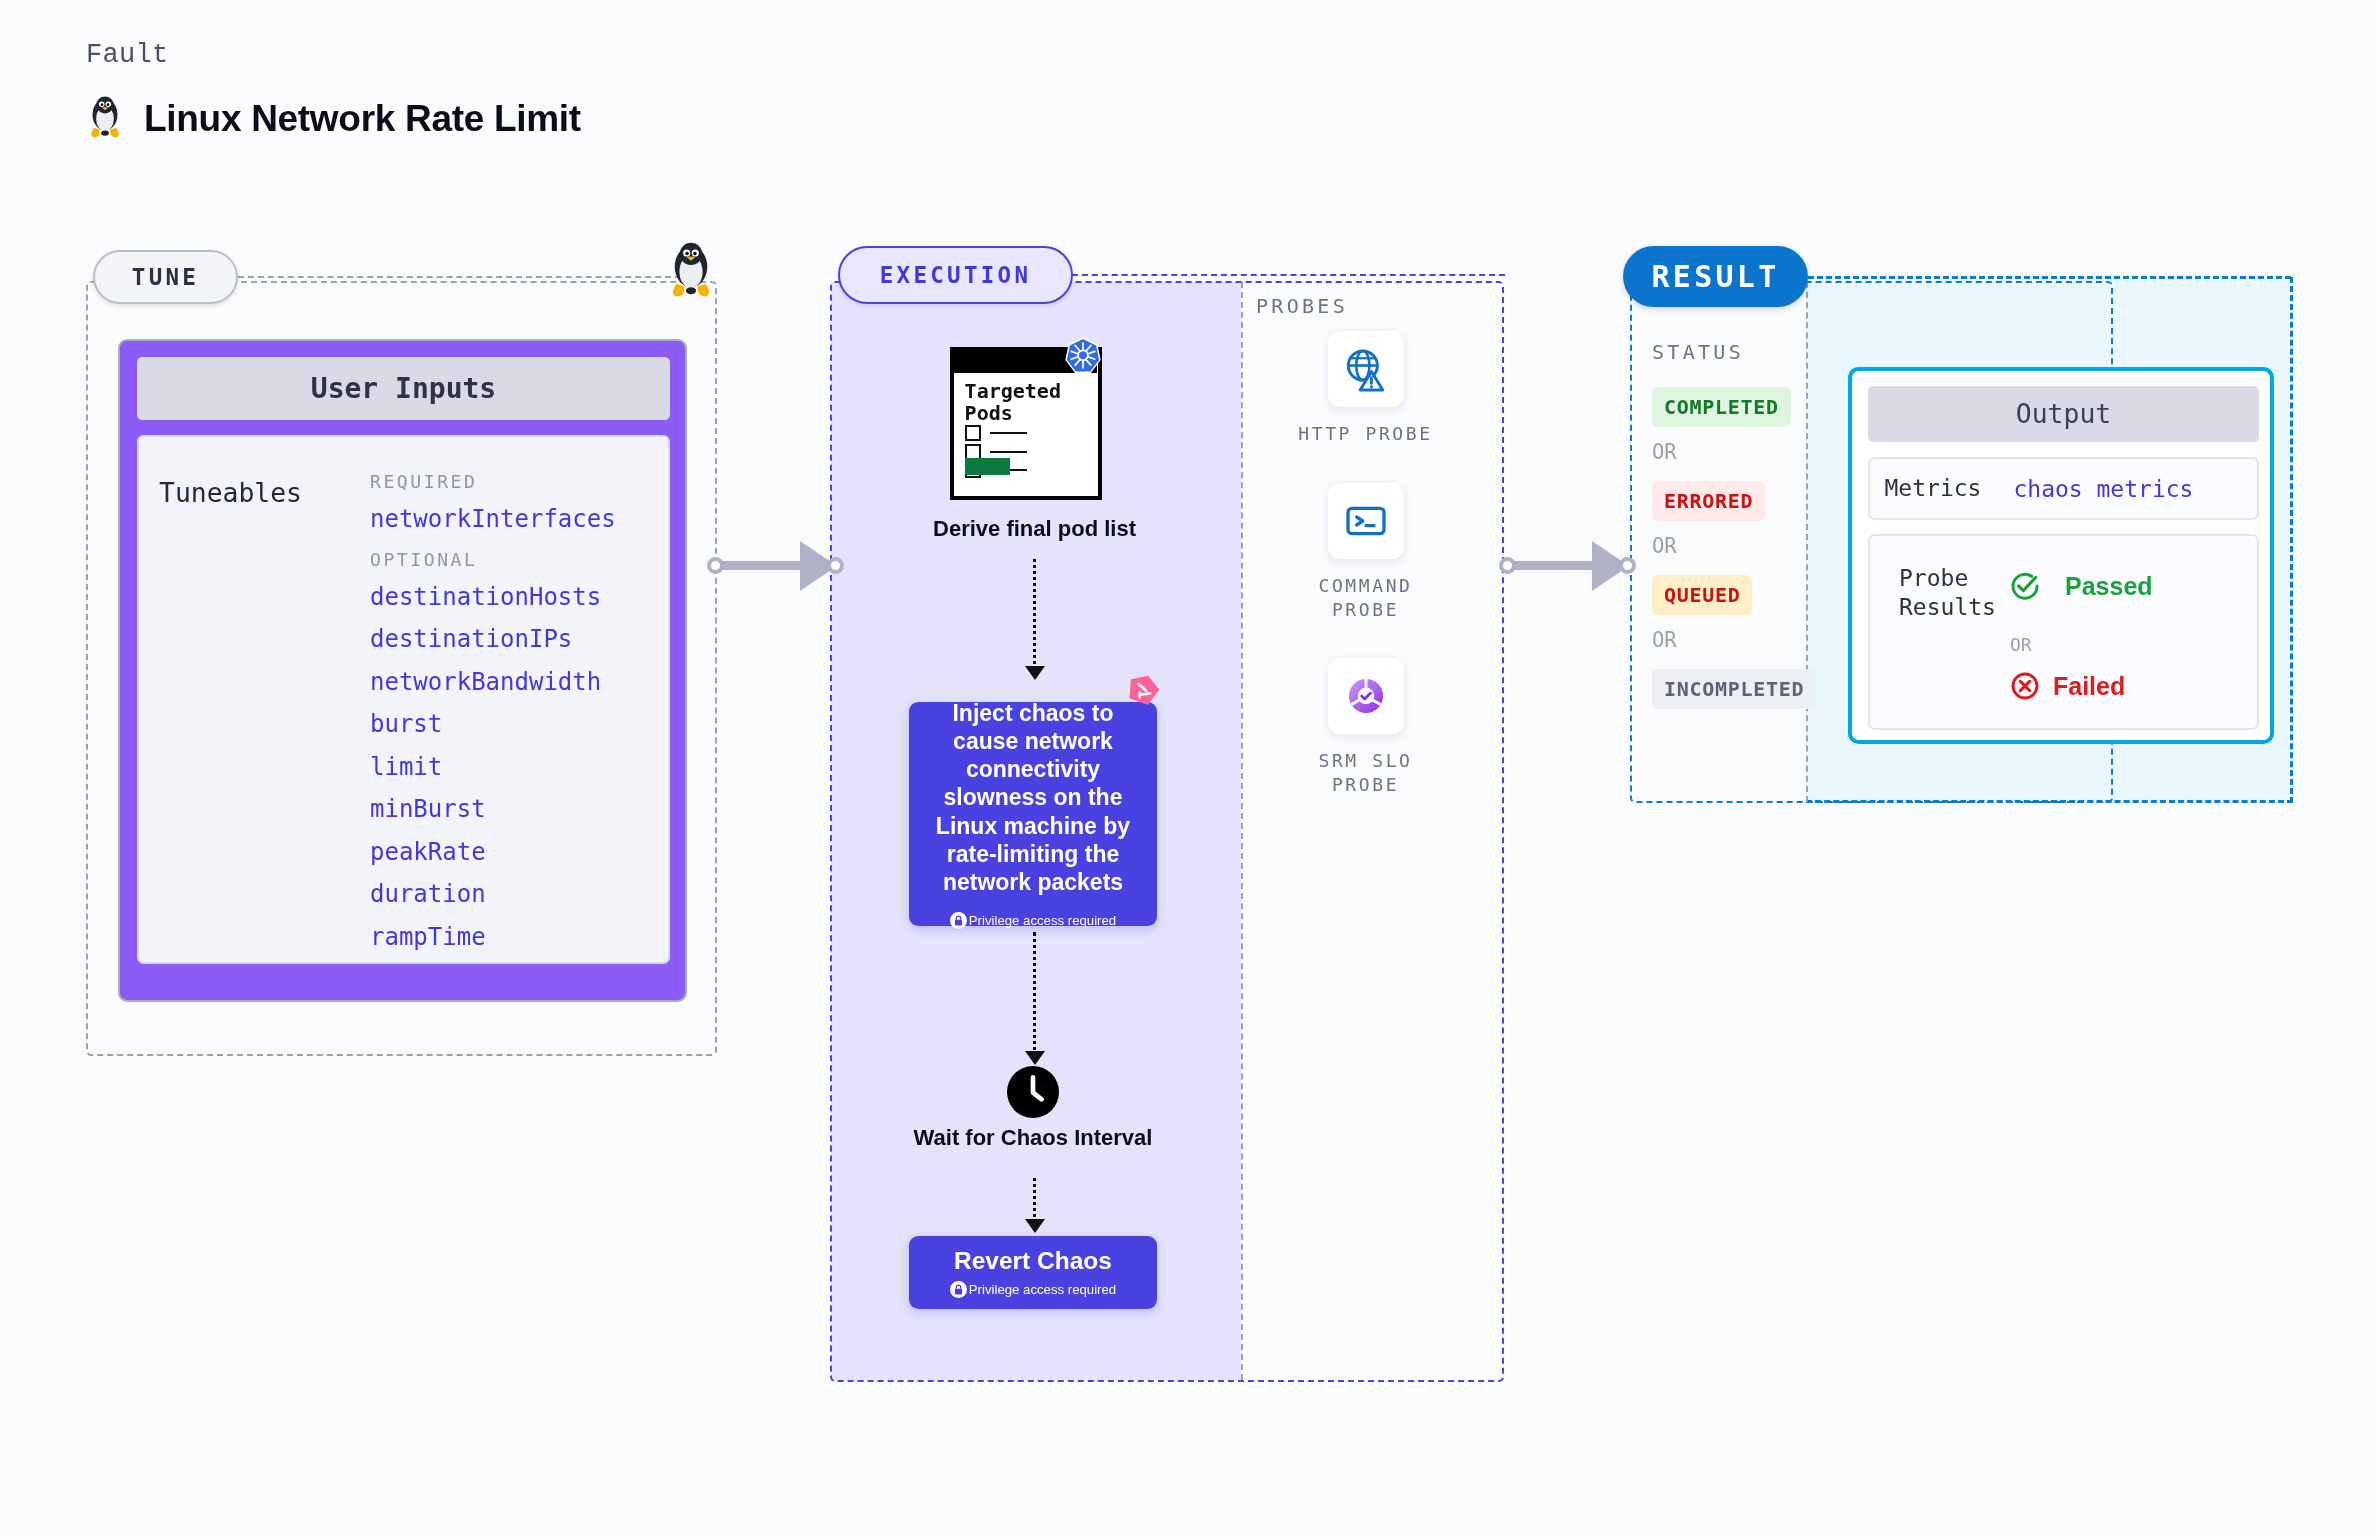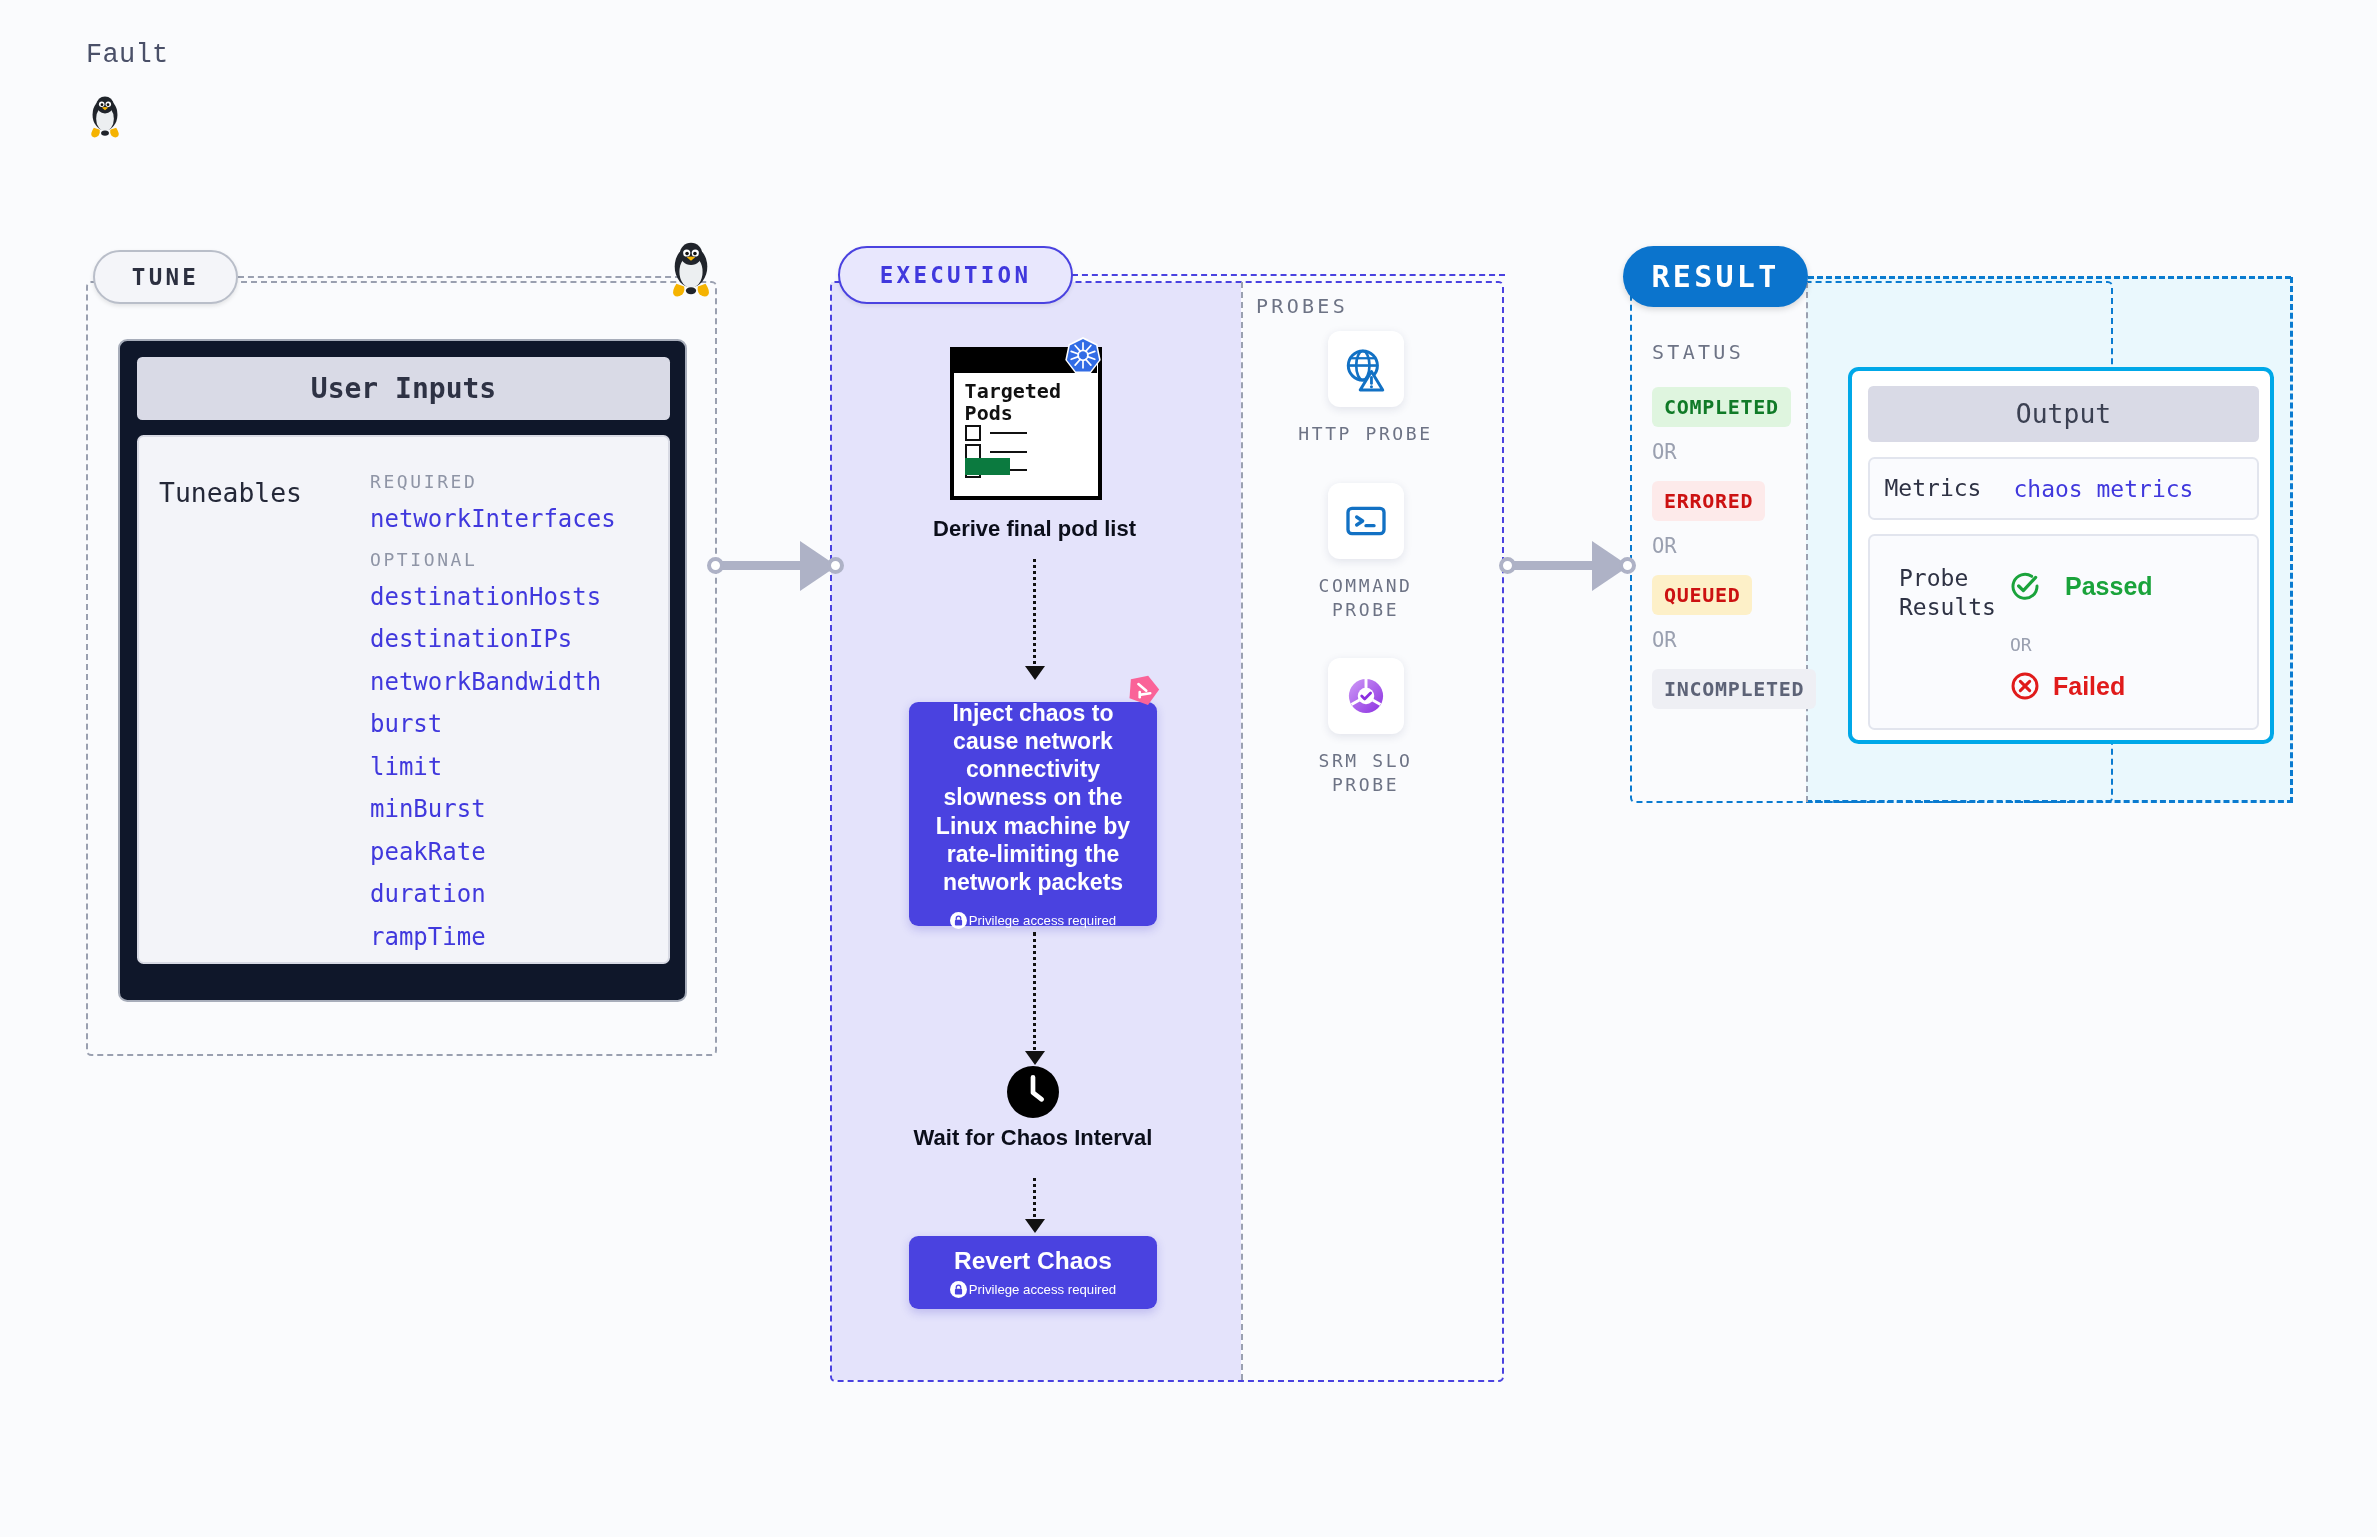--- a/index.html
+++ b/index.html
@@ -50,21 +50,21 @@
     background: #f4f5f9; border: 2.6px solid #b9bec9; color: #2c3040;
     font-size: 22.5px; box-shadow: 0 2px 4.6px rgba(0,0,0,0.10); }
   .tune-dash-line {
     position: absolute; left: 238px; top: 276px; width: 443px; height: 0;
     border-top: 2.6px dashed #9aa0b0;
   }
   #tux-small { position: absolute; left: 666px; top: 241px; width: 50px; height: 60px; z-index: 7;}
 
   #user-inputs-card {
     position: absolute; left: 118px; top: 339px; width: 569px; height: 663px;
-    background: #0f172a; border: 2.6px solid #a7adba; border-radius: 9.3px;
+    background: #8b5cf6; border: 2.6px solid #a7adba; border-radius: 9.3px;
     box-sizing: border-box;
   }
   #user-inputs-header {
     position: absolute; left: 17px; top: 16px; width: 533px; height: 63px;
     background: #d9dae6; border-radius: 5.3px;
     display: flex; align-items: center; justify-content: center;
     font-family: "DejaVu Sans Mono", monospace;
     font-size: 28px; font-weight: bold; color: #2e3244;
   }
   #tuneables-box {
@@ -285,20 +285,21 @@
         <circle cx="24" cy="14" r="4.2" fill="#fff"></circle>
           <circle cx="34" cy="14" r="4.2" fill="#fff"></circle>
         <circle cx="24.4" cy="14.6" r="2.1" fill="#111"></circle>
           <circle cx="33.6" cy="14.6" r="2.1" fill="#111"></circle>
         <path d="M24 19 L29 23 L34 19 Q29 17.3 24 19 Z" fill="#f5b301"></path>
         <path d="M12 50 q-6 9 -3 13 q4 4 10 -1 q3 -3 2 -9 z" fill="#f5b301"></path>
         <path d="M46 50 q6 9 3 13 q-4 4 -10 -1 q-3 -3 -2 -9 z" fill="#f5b301"></path>
         <ellipse cx="29" cy="58" rx="6" ry="4" fill="#20242b"></ellipse>
       </svg>
     </span>
+    <span id="title-text">Linux Network Rate Limit</span>
   </div>
 </div>
 
 <div id="tune-frame" class="section-frame"></div>
 <div class="tune-dash-line"></div>
 <div id="tune-pill" class="pill">TUNE</div>
 <div id="tux-small">
   <svg width="50" height="60" viewBox="0 0 58 70">
     <ellipse cx="29" cy="30" rx="19" ry="24" fill="#20242b"></ellipse>
     <ellipse cx="29" cy="36" rx="13.5" ry="19" fill="#eceff1"></ellipse>

